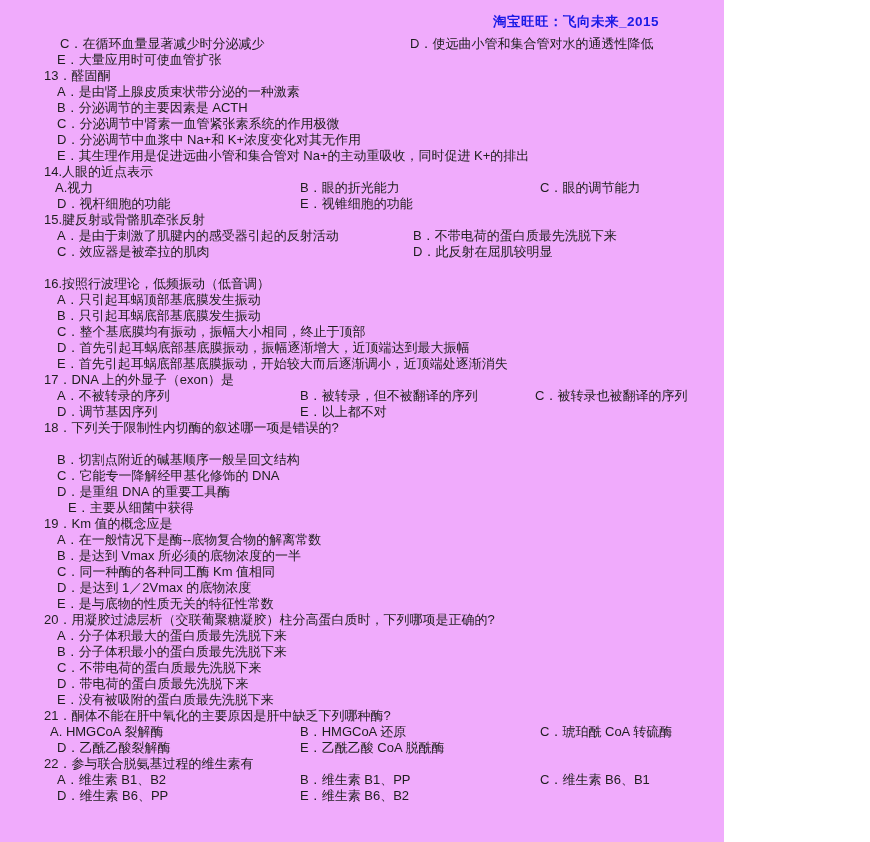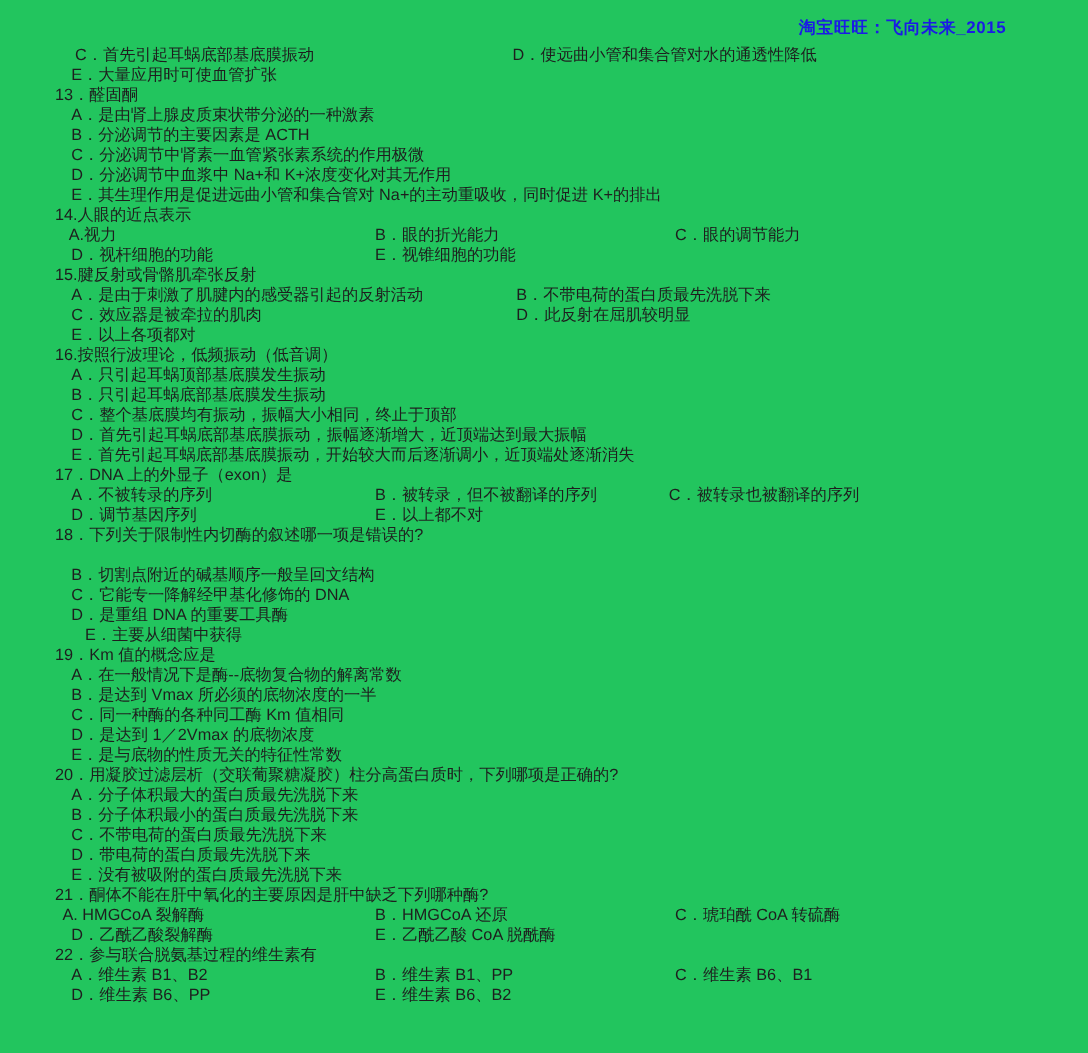--- a/index.html
+++ b/index.html
@@ -2,23 +2,23 @@
 <html><head>
 <meta charset="utf-8">
 <style>
   html, body {
     margin: 0;
     padding: 0;
     background: #ffffff;
   }
   .page {
     position: relative;
-    width: 870px;
+    width: 724px;
     height: 842px;
-    background: #22c55e;
+    background: #f0abfc;
     overflow: hidden;
     font-family: "Liberation Sans", sans-serif;
     color: #1e1e1e;
     text-decoration: underline;
   }
   .header {
     position: absolute;
     top: 13px;
     right: 65px;
     font-size: 13.5px;
@@ -45,21 +45,21 @@
     white-space: nowrap;
   }
 </style>
 </head>
 <body>
 
 <div class="page">
   <div class="header">淘宝旺旺：飞向未来_2015</div>
   <div class="doc-body">
       <div class="line" style="top: 36px;">
-        <span class="seg" style="left: 60px;">C．首先引起耳蜗底部基底膜振动</span>
+        <span class="seg" style="left: 60px;">C．在循环血量显著减少时分泌减少</span>
         <span class="seg" style="left: 410px;">D．使远曲小管和集合管对水的通透性降低</span>
       </div>
       <div class="line" style="top: 52px;">
         <span class="seg" style="left: 57px;">E．大量应用时可使血管扩张</span>
       </div>
       <div class="line" style="top: 68px;">
         <span class="seg" style="left: 44px;">13．醛固酮</span>
       </div>
       <div class="line" style="top: 84px;">
         <span class="seg" style="left: 57px;">A．是由肾上腺皮质束状带分泌的一种激素</span>
@@ -92,23 +92,20 @@
         <span class="seg" style="left: 44px;">15.腱反射或骨骼肌牵张反射</span>
       </div>
       <div class="line" style="top: 228px;">
         <span class="seg" style="left: 57px;">A．是由于刺激了肌腱内的感受器引起的反射活动</span>
         <span class="seg" style="left: 413px;">B．不带电荷的蛋白质最先洗脱下来</span>
       </div>
       <div class="line" style="top: 244px;">
         <span class="seg" style="left: 57px;">C．效应器是被牵拉的肌肉</span>
         <span class="seg" style="left: 413px;">D．此反射在屈肌较明显</span>
       </div>
-      <div class="line" style="top: 260px;">
-        <span class="seg" style="left: 57px;">E．以上各项都对</span>
-      </div>
       <div class="line" style="top: 276px;">
         <span class="seg" style="left: 44px;">16.按照行波理论，低频振动（低音调）</span>
       </div>
       <div class="line" style="top: 292px;">
         <span class="seg" style="left: 57px;">A．只引起耳蜗顶部基底膜发生振动</span>
       </div>
       <div class="line" style="top: 308px;">
         <span class="seg" style="left: 57px;">B．只引起耳蜗底部基底膜发生振动</span>
       </div>
       <div class="line" style="top: 324px;">

